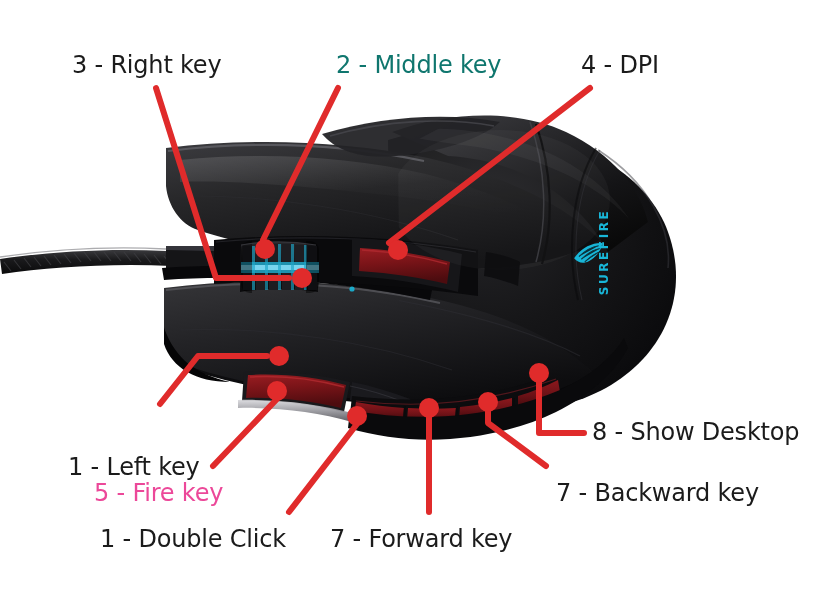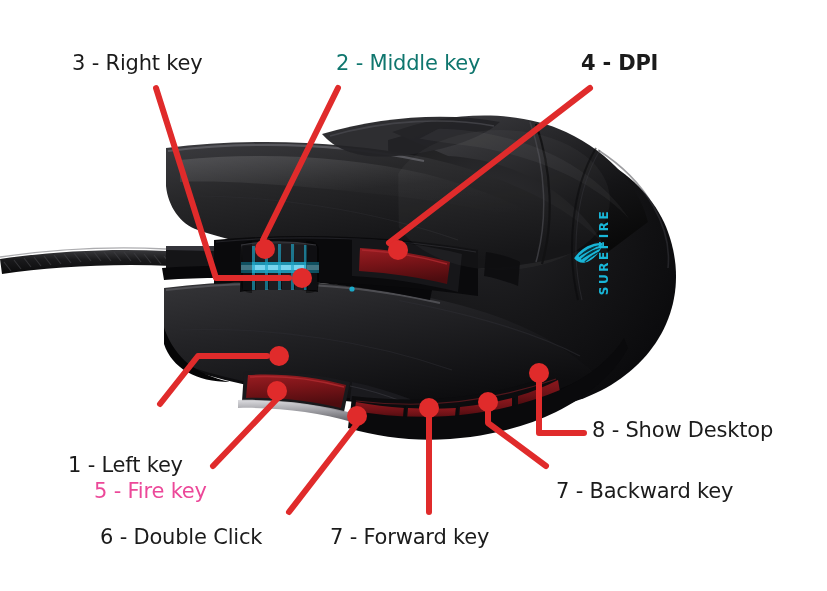--- a/index.html
+++ b/index.html
@@ -26,21 +26,21 @@
     height: 591px;
     display: block;
   }
   #art-layer { z-index: 1; }
   #callout-layer { z-index: 2; }
 
   .callout-label {
     position: absolute;
     z-index: 3;
     font-family: "DejaVu Sans", "Liberation Sans", sans-serif;
-    font-size: 21px;
+    font-size: 24px;
     font-weight: 400;
     letter-spacing: -0.2px;
     color: #1b1b1b;
     white-space: nowrap;
     line-height: 1;
   }
 </style>
 </head>
 <body>
 
@@ -337,22 +337,22 @@
         <circle cx="357" cy="416" r="10" fill="#e02b2b"></circle>
         <circle cx="429" cy="408" r="10" fill="#e02b2b"></circle>
         <circle cx="488" cy="402" r="10" fill="#e02b2b"></circle>
         <circle cx="539" cy="373" r="10" fill="#e02b2b"></circle>
       </g>
   </svg>
 
   <div id="label-host">
       <div class="callout-label" style="left: 72px; top: 53px; color: rgb(27, 27, 27);">3 - Right key</div>
       <div class="callout-label" style="left: 336px; top: 53px; color: #0f766e;">2 - Middle key</div>
-      <div class="callout-label" style="left: 581px; top: 53px; color: rgb(27, 27, 27); font-weight: bold;">4 - DPI</div>
+      <div class="callout-label" style="left: 581px; top: 53px; color: rgb(27, 27, 27);">4 - DPI</div>
       <div class="callout-label" style="left: 68px; top: 419px; color: rgb(27, 27, 27); margin-top: 36px;">1 - Left key</div>
       <div class="callout-label" style="left: 94px; top: 481px; color: #ec4899;">5 - Fire key</div>
-      <div class="callout-label" style="left: 100px; top: 527px; color: rgb(27, 27, 27);">6 - Double Click</div>
+      <div class="callout-label" style="left: 100px; top: 527px; color: rgb(27, 27, 27);">1 - Double Click</div>
       <div class="callout-label" style="left: 330px; top: 527px; color: rgb(27, 27, 27);">7 - Forward key</div>
       <div class="callout-label" style="left: 556px; top: 481px; color: rgb(27, 27, 27);">7 - Backward key</div>
       <div class="callout-label" style="left: 592px; top: 420px; color: rgb(27, 27, 27);">8 - Show Desktop</div>
     </div>
 
 </div>
 
 </body></html>

